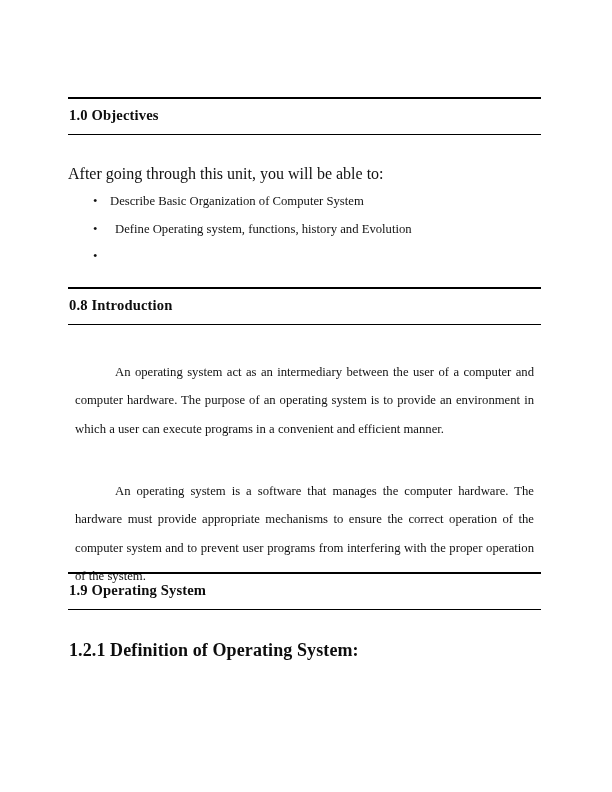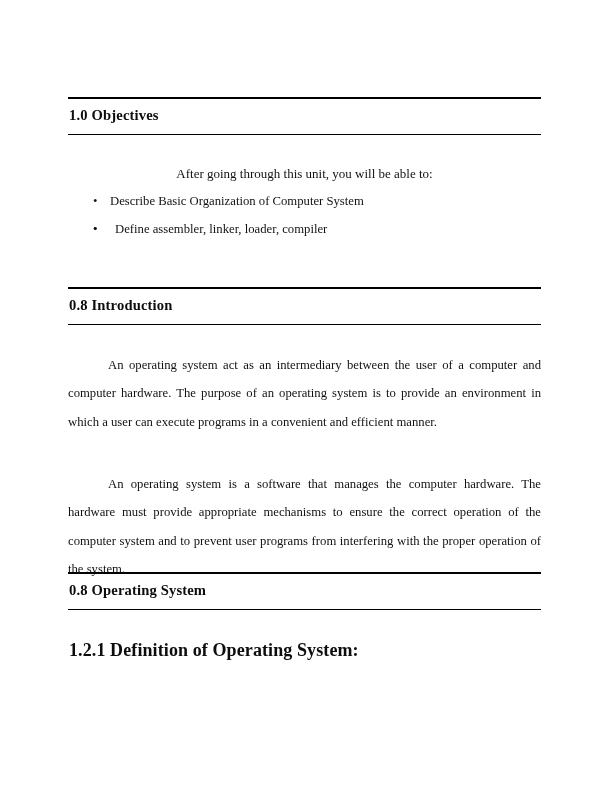--- a/index.html
+++ b/index.html
@@ -61,33 +61,33 @@
     font-size: 18px;
     line-height: 1.0;
     letter-spacing: 0.1px;
     color: #0d0d0d;
     padding: 0 0 0 1px;
     white-space: nowrap;
   }
 
   
   .body-text {
-    font-size: 13px;
+    font-size: 16px;
     line-height: 28.2px;
     color: #121212;
-    text-align: center;
+    text-align: left;
     margin: 0;
   }
   .para-justified {
     font-size: 12.7px;
     line-height: 28.3px;
     color: #121212;
     text-align: justify;
     text-justify: inter-word;
-    margin: 0;
+    margin: 7px;
     text-indent: 40px;
   }
 
   
   .bullet-list {
     list-style: none;
     margin: 0;
     padding: 0;
   }
   .bullet-item {
@@ -129,45 +129,45 @@
     </div>
 
     <div class="blk" style="top:188px;">
       <ul class="bullet-list">
         <li class="bullet-item">
           <span class="dot">•</span>
           <span>Describe Basic Organization of Computer System</span>
         </li>
         <li class="bullet-item extra-indent">
           <span class="dot">•</span>
+          <span>Define Operating system, functions, history and Evolution</span>
         </li>
         <li class="bullet-item extra-indent">
           <span class="dot">•</span>
-          <span>Define assembler, linker, loader, compiler</span>
         </li>
       </ul>
     </div>
 
     <div class="blk" style="top:287px;">
       <div class="rule-thick"></div>
       <div class="heading-text">0.8 Introduction</div>
       <div class="rule-thin"></div>
     </div>
 
     <div class="blk" style="top:351px;">
       <p class="para-justified">An operating system act as an intermediary between the user of a computer and computer hardware. The purpose of an operating system is to provide an environment in which a user can execute programs in a convenient and efficient manner.</p>
     </div>
 
     <div class="blk" style="top:470px;">
       <p class="para-justified">An operating system is a software that manages the computer hardware. The hardware must provide appropriate mechanisms to ensure the correct operation of the computer system and to prevent user programs from interfering with the proper operation of the system.</p>
     </div>
 
     <div class="blk" style="top:572px;">
       <div class="rule-thick"></div>
-      <div class="heading-text">0.8 Operating System</div>
+      <div class="heading-text">1.9 Operating System</div>
       <div class="rule-thin"></div>
     </div>
 
     <div class="blk" style="top:641px;">
       <div class="subheading-text">1.2.1 Definition of Operating System:</div>
     </div>
 
   </div>
 </div>
 

